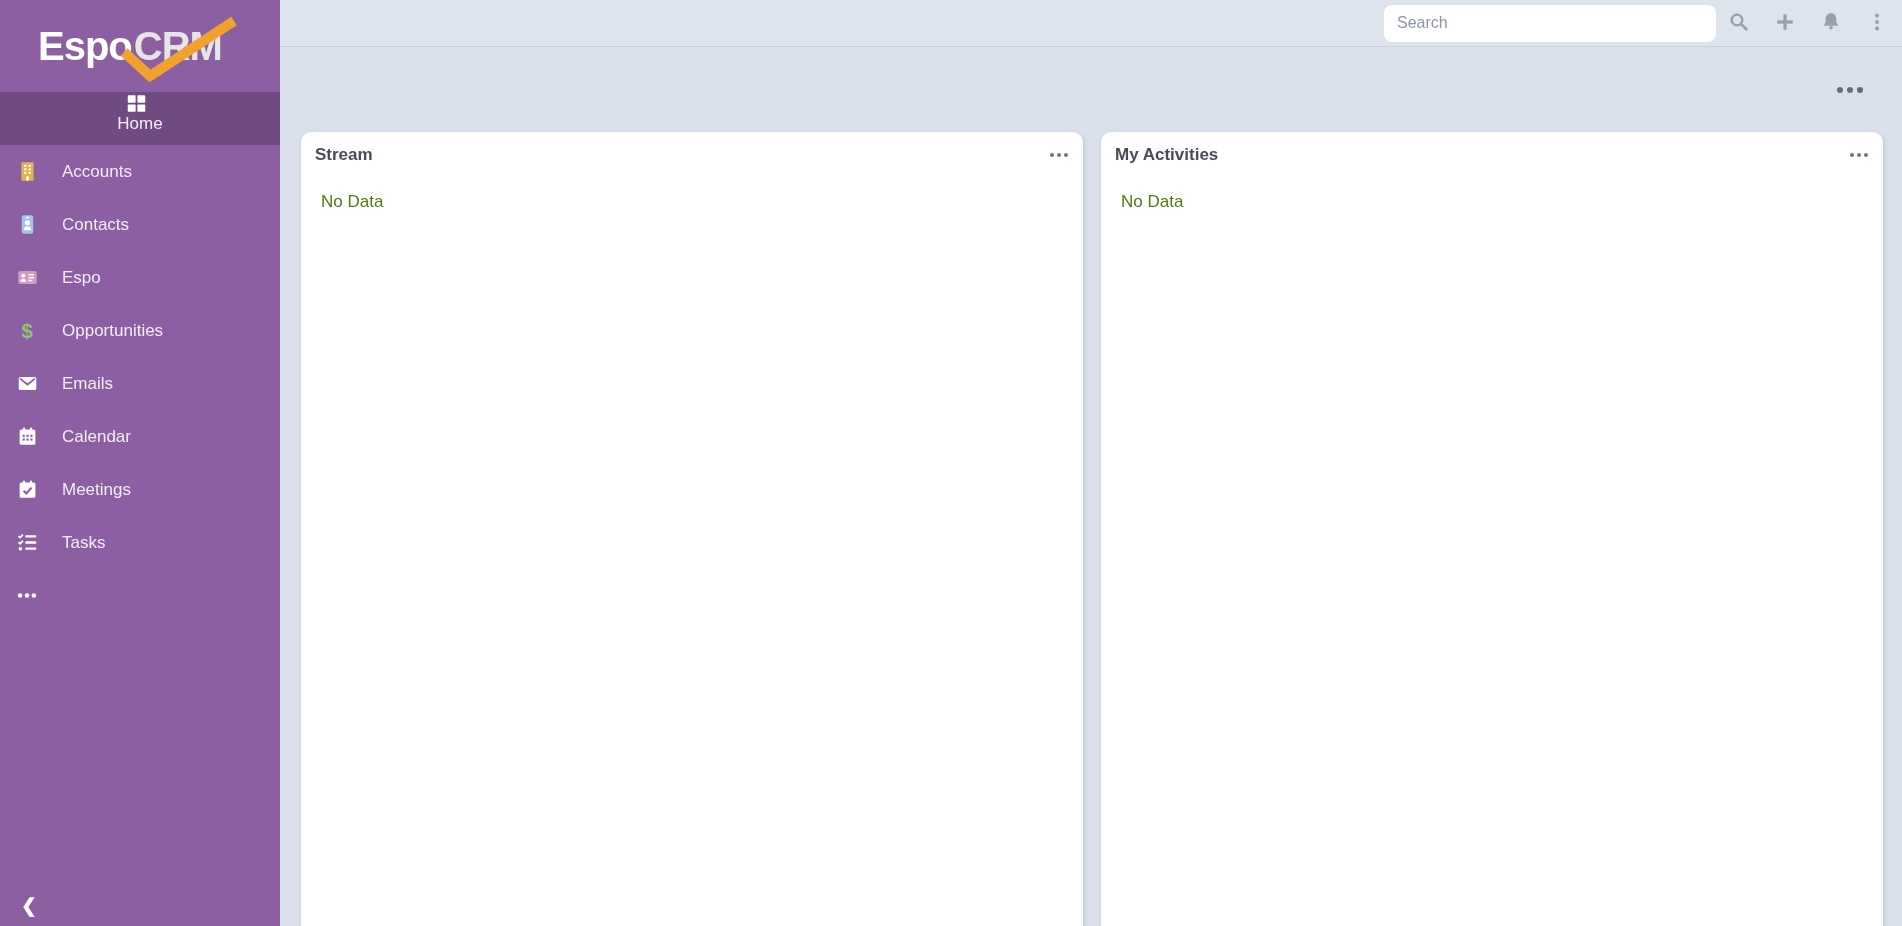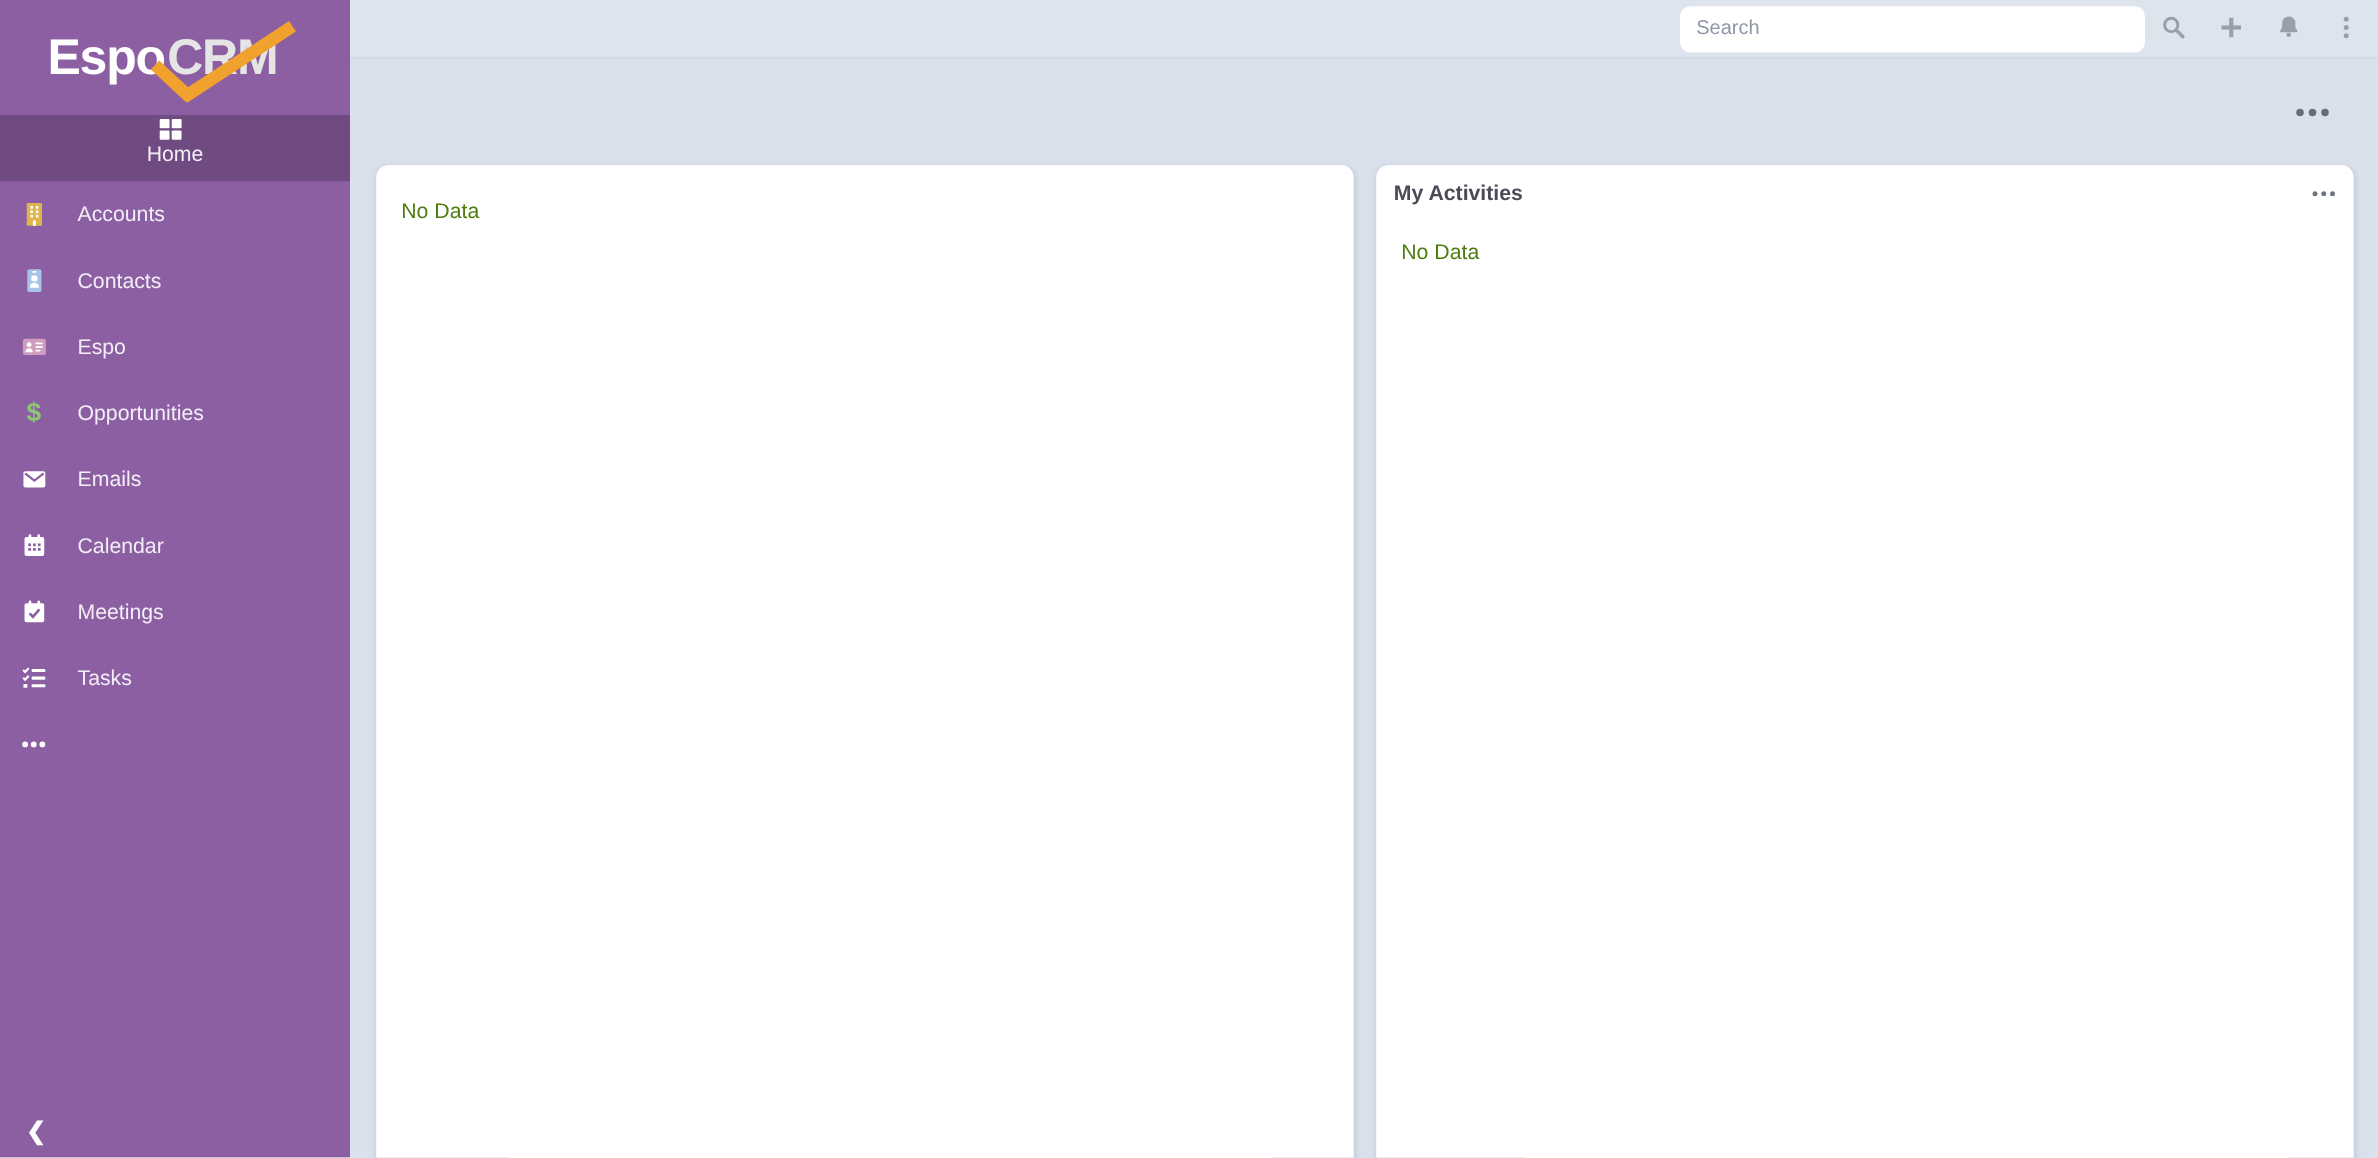--- a/index.html
+++ b/index.html
@@ -17,21 +17,21 @@
   .nav { list-style:none; }
   .nav-item { height:53px; display:flex; align-items:center; color:#f2edf7; font-size:17px; cursor:pointer; }
   .nav-item.active { background:#6f4b82;flex-direction:column; }
   .nav-icon { width:22px; height:22px; margin:0 24px 0 16px; flex:0 0 22px; display:flex; align-items:center; justify-content:center; }
   .dollar { color:#8bc873; font-size:21px; font-weight:700; line-height:1; }
   .collapse-btn { position:absolute; left:14px; bottom:6px; width:30px; height:30px; background:none; border:none; color:#ffffff; font-size:19px; font-weight:700; cursor:pointer; }
 
   
   .main { flex:1; display:flex; flex-direction:column; min-width:0; }
   .topbar { height:47px; flex:0 0 47px; background:#dee4ee; border-bottom:1px solid #c9d0dd; display:flex; align-items:center; justify-content:flex-end; padding-right:2px; }
-  .search-input { width:372px; height:37px; border:none; border-radius:8px; background:#ffffff; padding:0 13px; font-size:16px; color:#4b5563; outline:none; font-family:inherit; }
+  .search-input { width:332px; height:37px; border:none; border-radius:8px; background:#ffffff; padding:0 13px; font-size:16px; color:#4b5563; outline:none; font-family:inherit; }
   .search-input::placeholder { color:#8e97a6; }
   .topbar-btn { width:46px; height:46px; background:none; border:none; display:flex; align-items:center; justify-content:center; cursor:pointer; }
 
   .content { flex:1; background:#dbe1ec; padding:0 19px 0 21px; position:relative; }
   .dash-header { height:85px; position:relative; }
   .dash-menu-btn { position:absolute; right:14px; top:34px; background:none; border:none; cursor:pointer; display:flex; gap:4px; padding:6px; }
   .dash-menu-btn i { width:6px; height:6px; border-radius:50%; background:#666c76; display:block; }
 
   .panels { display:flex; gap:18px; align-items:flex-start; }
   .panel { flex:1; background:#ffffff; border-radius:10px 10px 0 0; height:840px;
@@ -240,20 +240,30 @@
               <i></i>
               <i></i>
               <i></i>
             </span>
         </button>
       </div>
 
       <div class="panels">
 
         <section class="panel">
+          <div class="panel-head">
+            <span class="panel-title">Stream</span>
+            <button class="panel-menu-btn">
+              <span style="display:flex;gap:3px;">
+                  <i></i>
+                  <i></i>
+                  <i></i>
+                </span>
+              </button>
+          </div>
           <div class="panel-body">
             <span class="no-data">No Data</span>
           </div>
         </section>
 
         <section class="panel">
           <div class="panel-head">
             <span class="panel-title">My Activities</span>
             <button class="panel-menu-btn">
               <span style="display:flex;gap:3px;">

